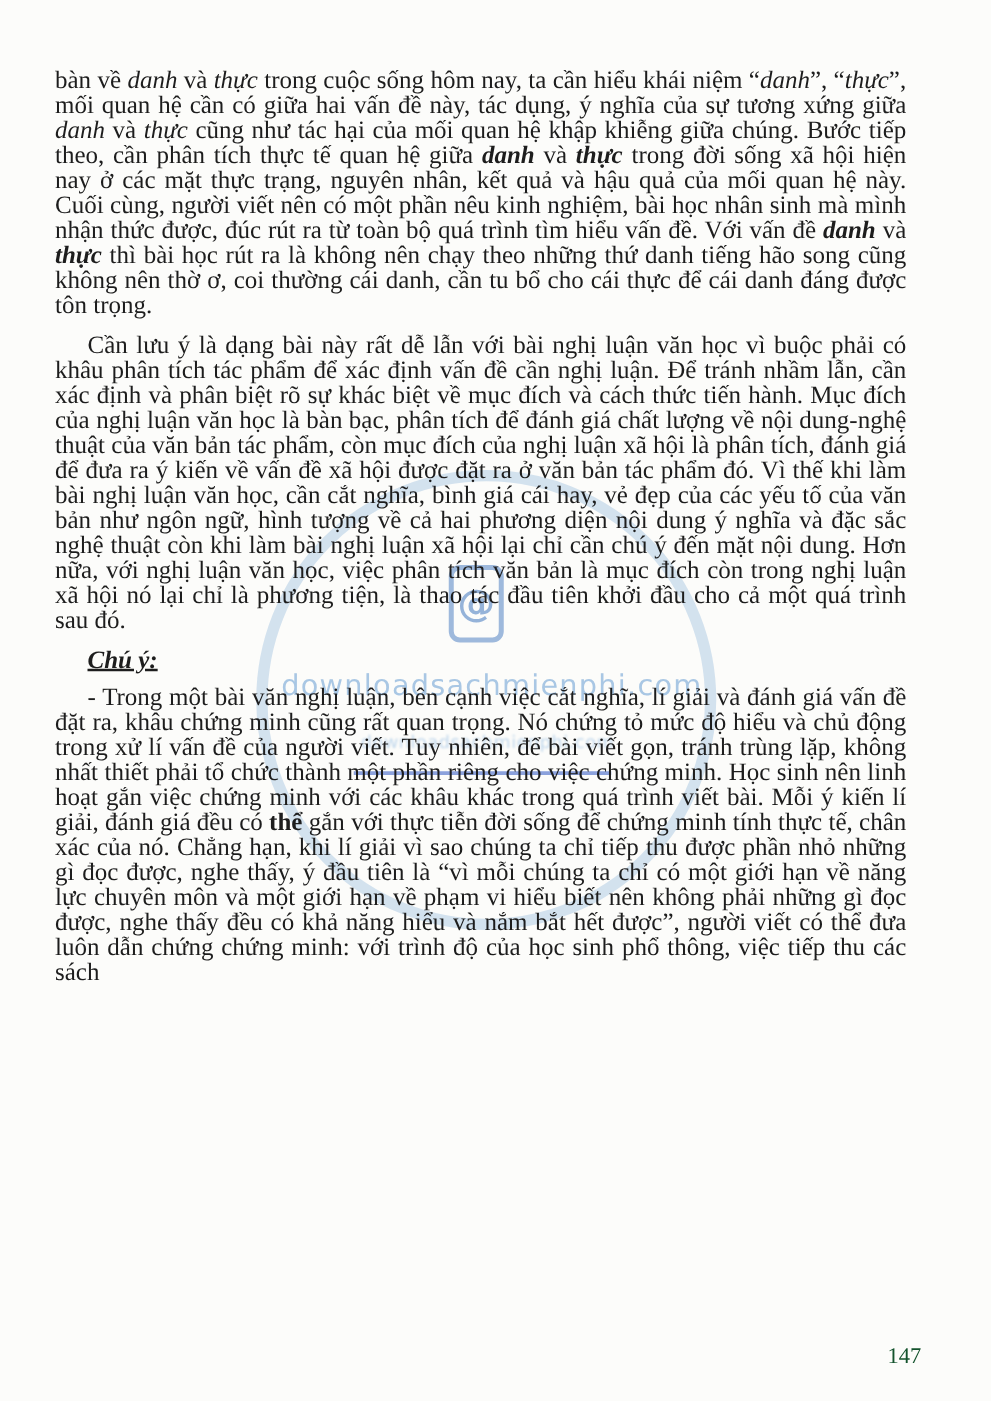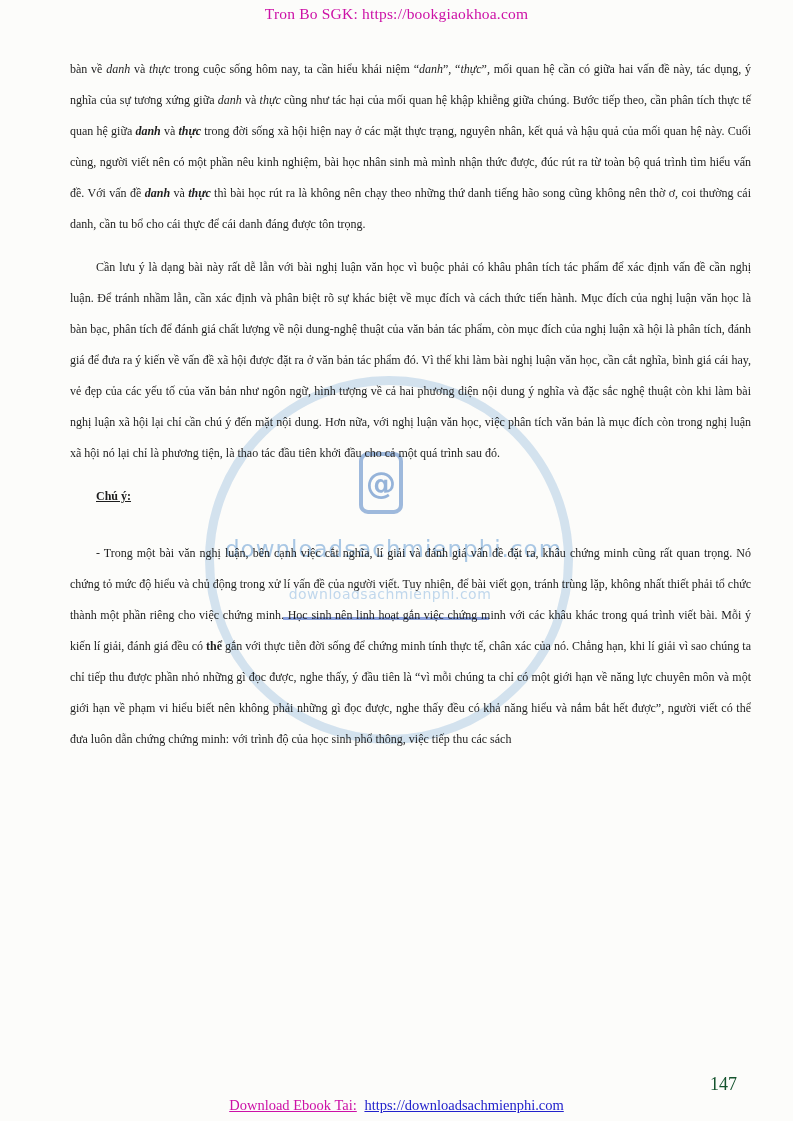--- a/index.html
+++ b/index.html
@@ -62,31 +62,31 @@
     filter:blur(.7px);
     font-family:"DejaVu Sans",sans-serif;
   }
   .wm-line{
     position:absolute;left:283px;top:617px;
     width:206px;height:3px;
     background:rgba(45,85,195,.55);
   }
   
   .content{
-    position:absolute;left:70px;top:54px;width:681px;z-index:1;
-    font-size:12px;line-height:31px;
+    position:absolute;left:44px;top:54px;width:681px;z-index:1;
+    font-size:20px;line-height:20px;
     text-align:justify;
     color:var(--text);
   }
   .para{margin:0 0 12px;}
   .indent{text-indent:26px;}
   .bold{font-weight:normal;}
   .chuy{
-    margin:8px 0 26px;
-    font-weight:bold;
+    margin:8px 0 10px;
+    font-weight:bold;font-style:italic;
     text-decoration:underline;
   }
   .i{font-style:italic;}
   .b{font-weight:bold;}
   
   .page-number{
     position:absolute;right:56px;bottom:26px;z-index:1;
     font-size:18px;color:#14532d;
   }
   
@@ -96,41 +96,34 @@
     font-size:14.5px;
   }
   .f-label{color:var(--footer-label);text-decoration:underline;}
   .f-url{color:var(--footer-url);text-decoration:underline;margin-left:4px;}
 </style>
 </head>
 <body>
 
 <div class="page">
 
-  <div class="top-link">
-    <span>Tron Bo SGK: https://bookgiaokhoa.com</span>
-  </div>
 
   <div class="watermark">
     <div class="wm-circle"></div>
     <div class="wm-badge">
       <span>@</span>
     </div>
     <div class="wm-text1">downloadsachmienphi.com</div>
     <div class="wm-text2">downloadsachmienphi.com</div>
     <div class="wm-line"></div>
   </div>
 
   <div class="content">
     <p class="para"><span>bàn về </span><span class="i">danh</span><span> và </span><span class="i">thực</span><span> trong cuộc sống hôm nay, ta cần hiểu khái niệm “</span><span class="i">danh</span><span>”, “</span><span class="i">thực</span><span>”, mối quan hệ cần có giữa hai vấn đề này, tác dụng, ý nghĩa của sự tương xứng giữa </span><span class="i">danh</span><span> và </span><span class="i">thực</span><span> cũng như tác hại của mối quan hệ khập khiễng giữa chúng. Bước tiếp theo, cần phân tích thực tế quan hệ giữa </span><span class="i b">danh</span><span> và </span><span class="i b">thực</span><span> trong đời sống xã hội hiện nay ở các mặt thực trạng, nguyên nhân, kết quả và hậu quả của mối quan hệ này. Cuối cùng, người viết nên có một phần nêu kinh nghiệm, bài học nhân sinh mà mình nhận thức được, đúc rút ra từ toàn bộ quá trình tìm hiểu vấn đề. Với vấn đề </span><span class="i b">danh</span><span> và </span><span class="i b">thực</span><span> thì bài học rút ra là không nên chạy theo những thứ danh tiếng hão song cũng không nên thờ ơ, coi thường cái danh, cần tu bổ cho cái thực để cái danh đáng được tôn trọng.</span></p>
     <p class="para indent bold"><span>Cần lưu ý là dạng bài này rất dễ lẫn với bài nghị luận văn học vì buộc phải có khâu phân tích tác phẩm để xác định vấn đề cần nghị luận. Để tránh nhầm lẫn, cần xác định và phân biệt rõ sự khác biệt về mục đích và cách thức tiến hành. Mục đích của nghị luận văn học là bàn bạc, phân tích để đánh giá chất lượng về nội dung-nghệ thuật của văn bản tác phẩm, còn mục đích của nghị luận xã hội là phân tích, đánh giá để đưa ra ý kiến về vấn đề xã hội được đặt ra ở văn bản tác phẩm đó. Vì thế khi làm bài nghị luận văn học, cần cắt nghĩa, bình giá cái hay, vẻ đẹp của các yếu tố của văn bản như ngôn ngữ, hình tượng về cả hai phương diện nội dung ý nghĩa và đặc sắc nghệ thuật còn khi làm bài nghị luận xã hội lại chỉ cần chú ý đến mặt nội dung. Hơn nữa, với nghị luận văn học, việc phân tích văn bản là mục đích còn trong nghị luận xã hội nó lại chỉ là phương tiện, là thao tác đầu tiên khởi đầu cho cả một quá trình sau đó.</span></p>
     <p class="para indent chuy"><span>Chú ý:</span></p>
     <p class="para indent"><span>- Trong một bài văn nghị luận, bên cạnh việc cắt nghĩa, lí giải và đánh giá vấn đề đặt ra, khâu chứng minh cũng rất quan trọng. Nó chứng tỏ mức độ hiểu và chủ động trong xử lí vấn đề của người viết. Tuy nhiên, để bài viết gọn, tránh trùng lặp, không nhất thiết phải tổ chức thành một phần riêng cho việc chứng minh. Học sinh nên linh hoạt gắn việc chứng minh với các khâu khác trong quá trình viết bài. Mỗi ý kiến lí giải, đánh giá đều có </span><span class="b">thể</span><span> gắn với thực tiễn đời sống để chứng minh tính thực tế, chân xác của nó. Chẳng hạn, khi lí giải vì sao chúng ta chỉ tiếp thu được phần nhỏ những gì đọc được, nghe thấy, ý đầu tiên là “vì mỗi chúng ta chỉ có một giới hạn về năng lực chuyên môn và một giới hạn về phạm vi hiểu biết nên không phải những gì đọc được, nghe thấy đều có khả năng hiểu và nắm bắt hết được”, người viết có thể đưa luôn dẫn chứng chứng minh: với trình độ của học sinh phổ thông, việc tiếp thu các sách</span></p>
   </div>
 
   <div class="page-number">147</div>
 
-  <div class="bottom-link">
-    <span class="f-label">Download Ebook Tai:</span>
-    <span class="f-url">https://downloadsachmienphi.com</span>
-  </div>
 
 </div>
 
 </body></html>

